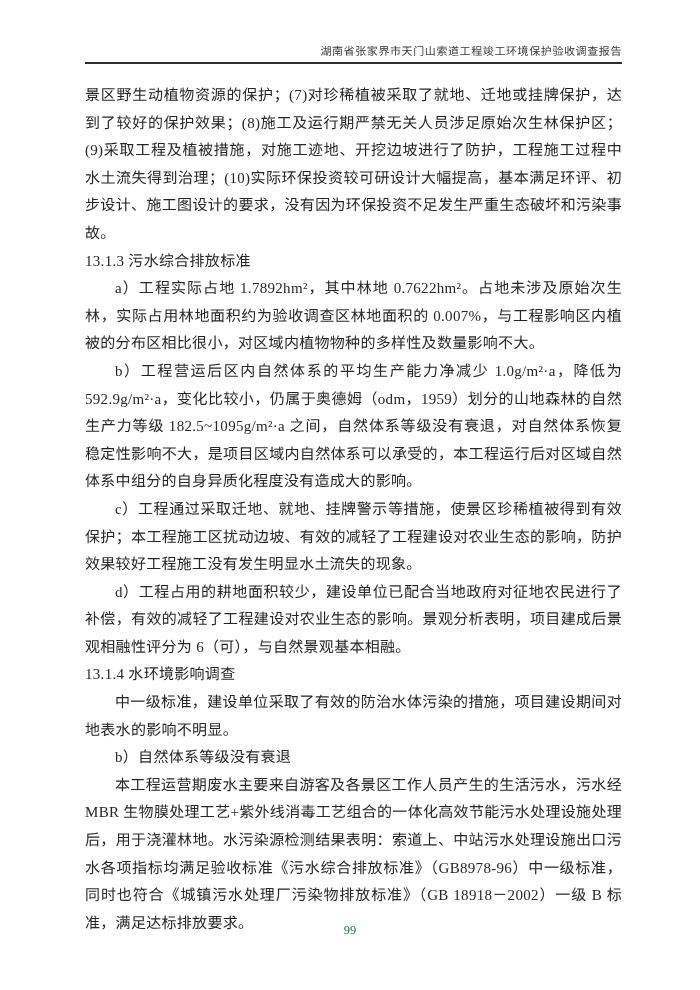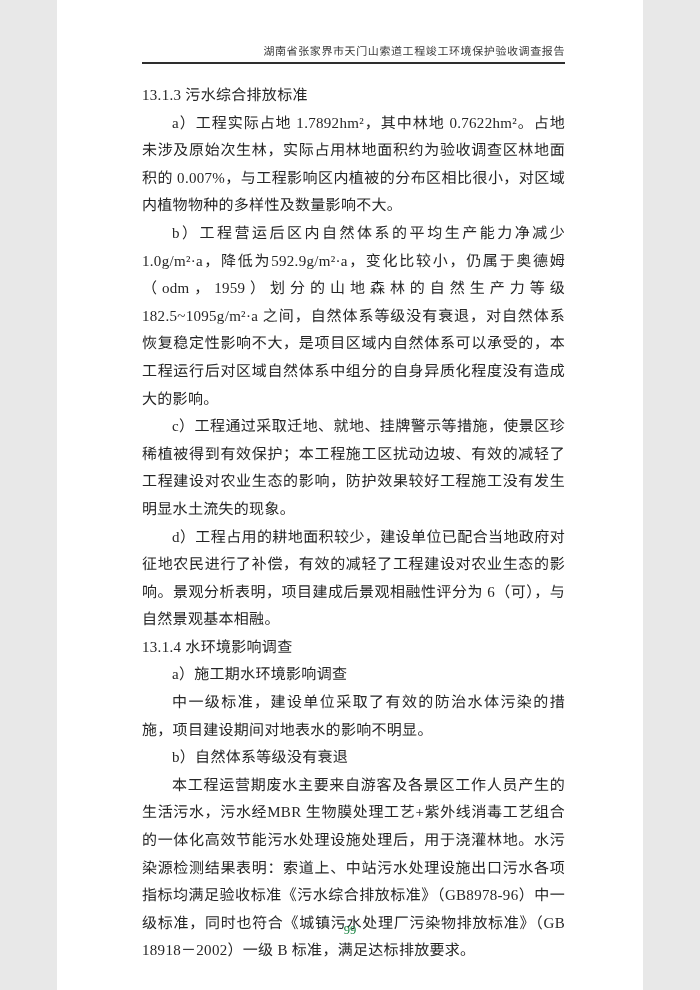--- a/index.html
+++ b/index.html
@@ -3,21 +3,21 @@
 <meta charset="utf-8">
 <style>
   * { box-sizing: border-box; }
   html, body {
     margin: 0; padding: 0;
     background: #e8e8e8;
     font-family: "Liberation Serif", "DejaVu Serif", serif;
   }
   .page {
     position: relative;
-    width: 586px;
+    width: 700px;
     height: 990px;
     margin: 0 auto;
     background: #ffffff;
     overflow: hidden;
     color: #262626;
   }
   .page-header {
     position: absolute;
     top: 0;
     left: 85px;
@@ -68,34 +68,34 @@
 <body>
 
 <div class="page">
 
   <div class="page-header">
     <span class="header-title">湖南省张家界市天门山索道工程竣工环境保护验收调查报告</span>
   </div>
 
   <div class="page-content">
 
+    <p>景区野生动植物资源的保护；(7)对珍稀植被采取了就地、迁地或挂牌保护，达到了较好的保护效果；(8)施工及运行期严禁无关人员涉足原始次生林保护区；(9)采取工程及植被措施，对施工迹地、开挖边坡进行了防护，工程施工过程中水土流失得到治理；(10)实际环保投资较可研设计大幅提高，基本满足环评、初步设计、施工图设计的要求，没有因为环保投资不足发生严重生态破坏和污染事故。</p>
 
     <h3>13.1.3 污水综合排放标准</h3>
 
     <p class="indent">a）工程实际占地 1.7892hm²，其中林地 0.7622hm²。占地未涉及原始次生林，实际占用林地面积约为验收调查区林地面积的 0.007%，与工程影响区内植被的分布区相比很小，对区域内植物物种的多样性及数量影响不大。</p>
 
     <p class="indent">b）工程营运后区内自然体系的平均生产能力净减少 1.0g/m²·a，降低为592.9g/m²·a，变化比较小，仍属于奥德姆（odm，1959）划分的山地森林的自然生产力等级 182.5~1095g/m²·a 之间，自然体系等级没有衰退，对自然体系恢复稳定性影响不大，是项目区域内自然体系可以承受的，本工程运行后对区域自然体系中组分的自身异质化程度没有造成大的影响。</p>
 
     <p class="indent">c）工程通过采取迁地、就地、挂牌警示等措施，使景区珍稀植被得到有效保护；本工程施工区扰动边坡、有效的减轻了工程建设对农业生态的影响，防护效果较好工程施工没有发生明显水土流失的现象。</p>
 
     <p class="indent">d）工程占用的耕地面积较少，建设单位已配合当地政府对征地农民进行了补偿，有效的减轻了工程建设对农业生态的影响。景观分析表明，项目建成后景观相融性评分为 6（可），与自然景观基本相融。</p>
 
     <h3>13.1.4 水环境影响调查</h3>
 
-    <p class="indent">a）施工期水环境影响调查</p>
 
     <p class="indent">中一级标准，建设单位采取了有效的防治水体污染的措施，项目建设期间对地表水的影响不明显。</p>
 
     <p class="indent">b）自然体系等级没有衰退</p>
 
     <p class="indent">本工程运营期废水主要来自游客及各景区工作人员产生的生活污水，污水经MBR 生物膜处理工艺+紫外线消毒工艺组合的一体化高效节能污水处理设施处理后，用于浇灌林地。水污染源检测结果表明：索道上、中站污水处理设施出口污水各项指标均满足验收标准《污水综合排放标准》（GB8978-96）中一级标准，同时也符合《城镇污水处理厂污染物排放标准》（GB 18918－2002）一级 B 标准，满足达标排放要求。</p>
 
   </div>
 
   <div class="page-footer">

